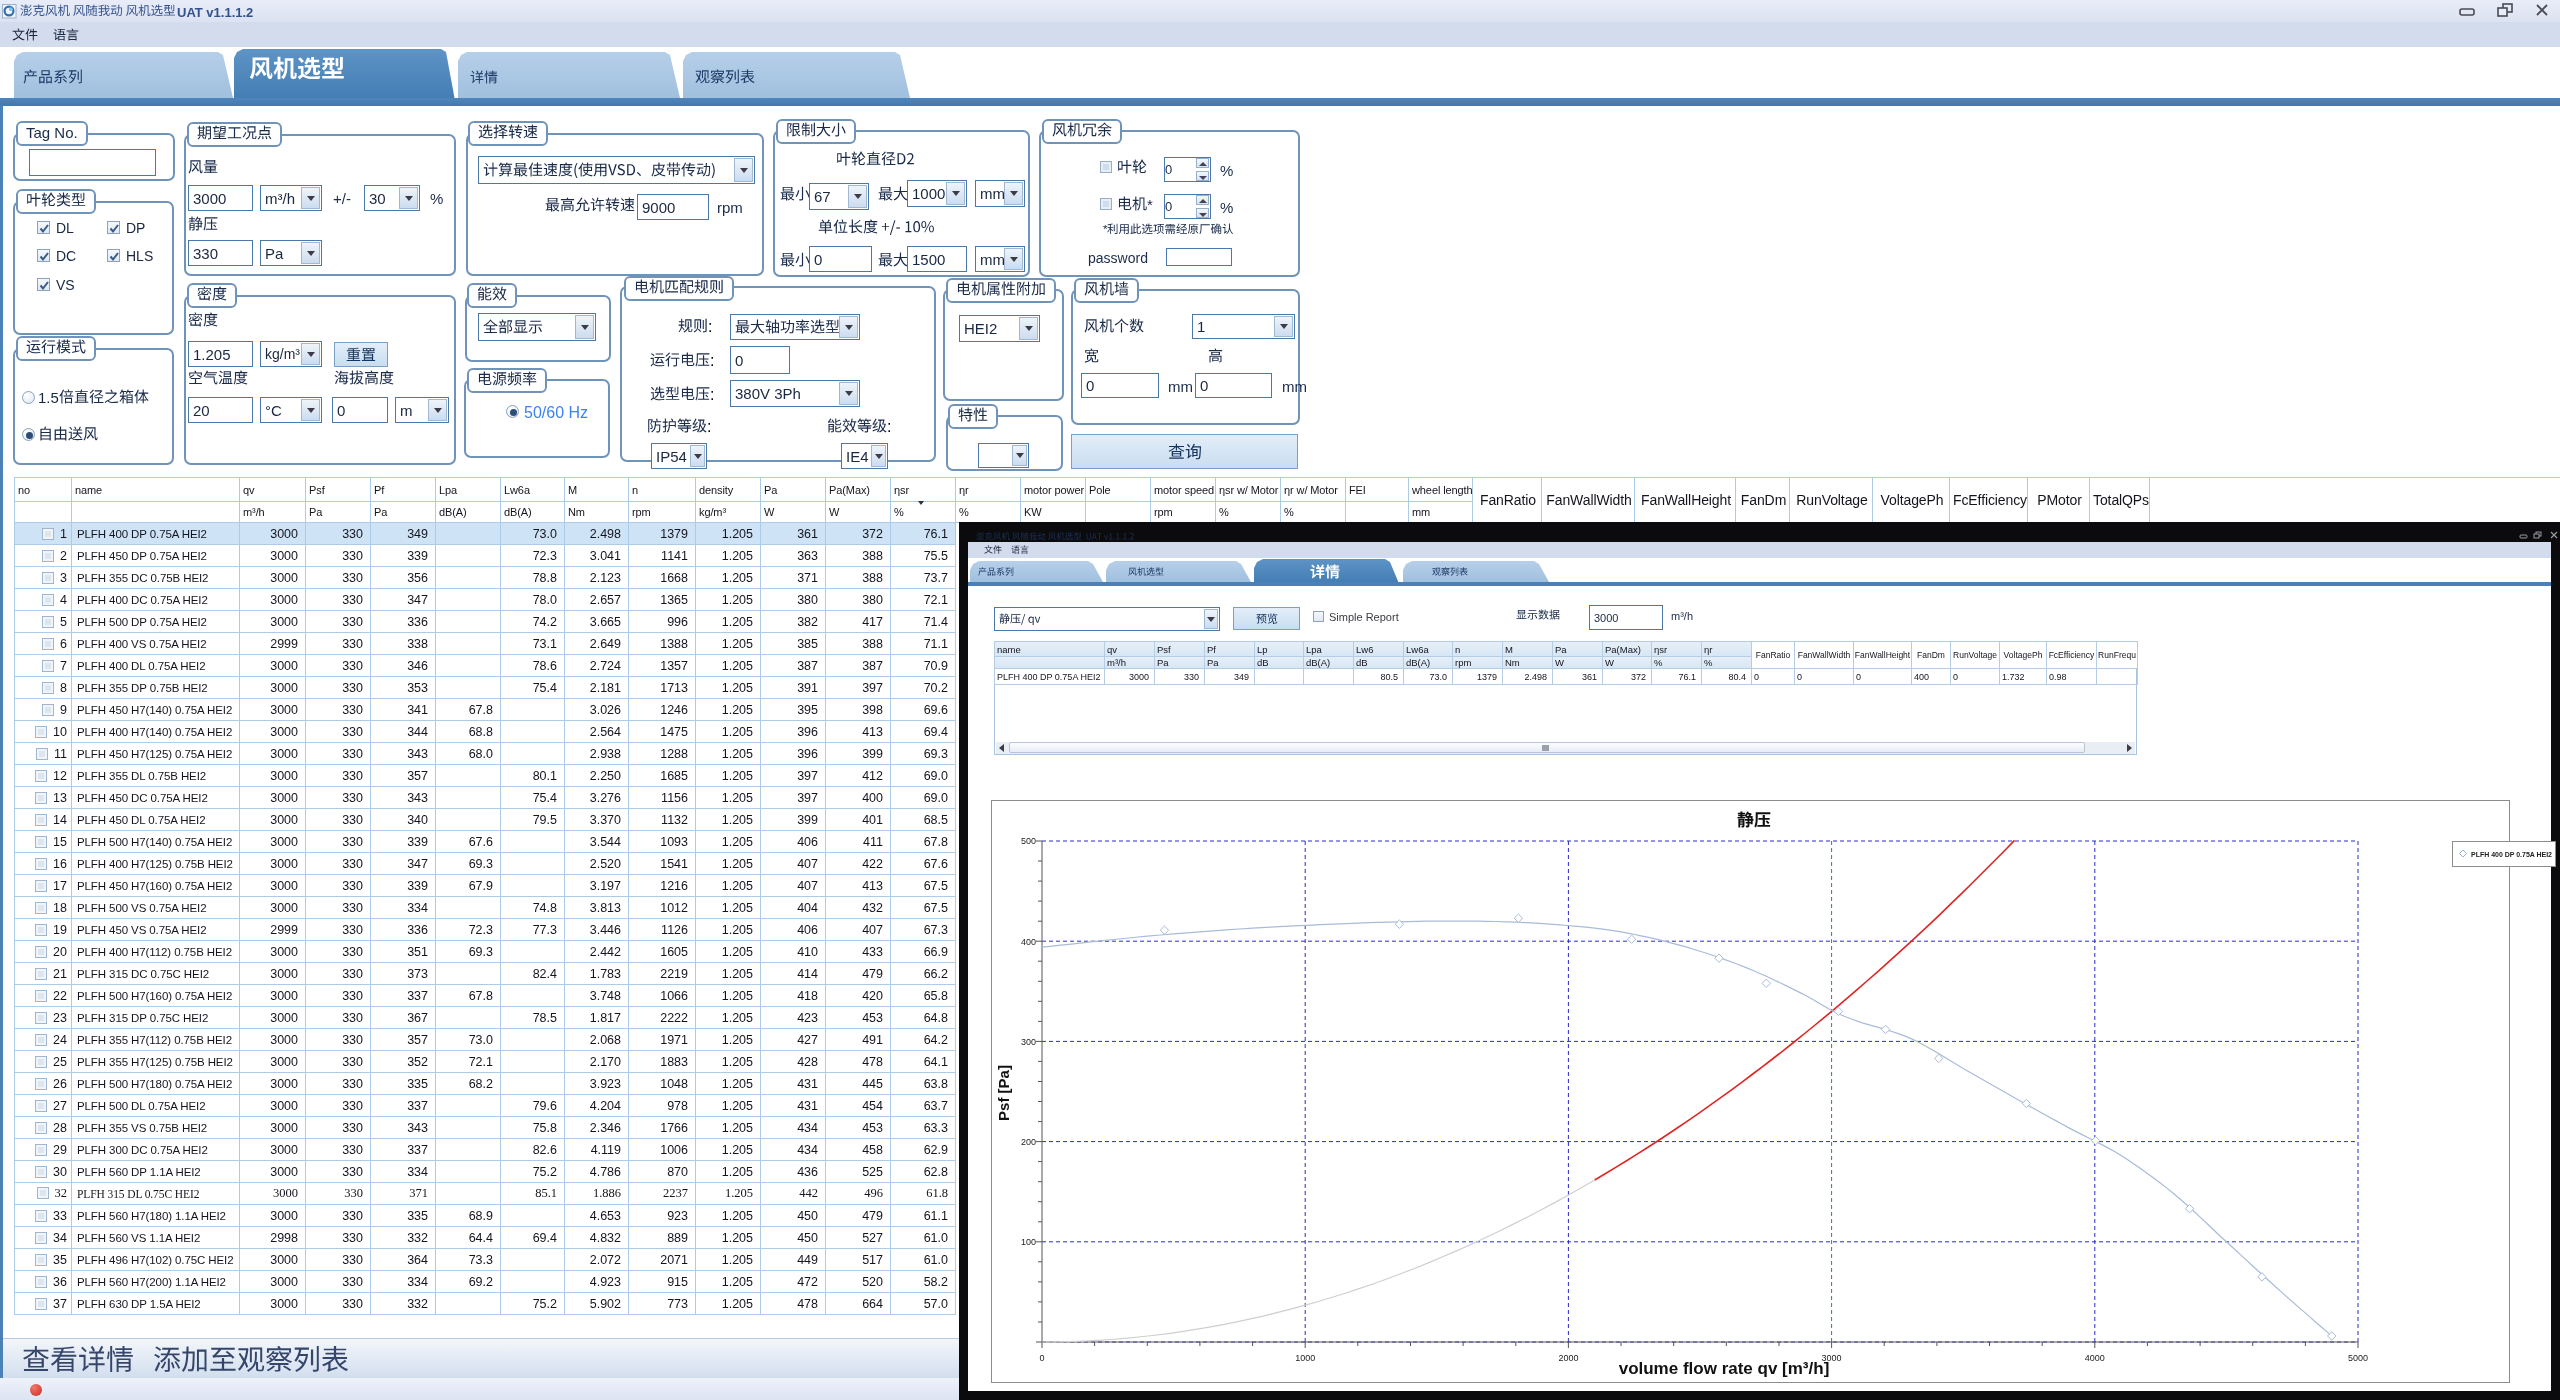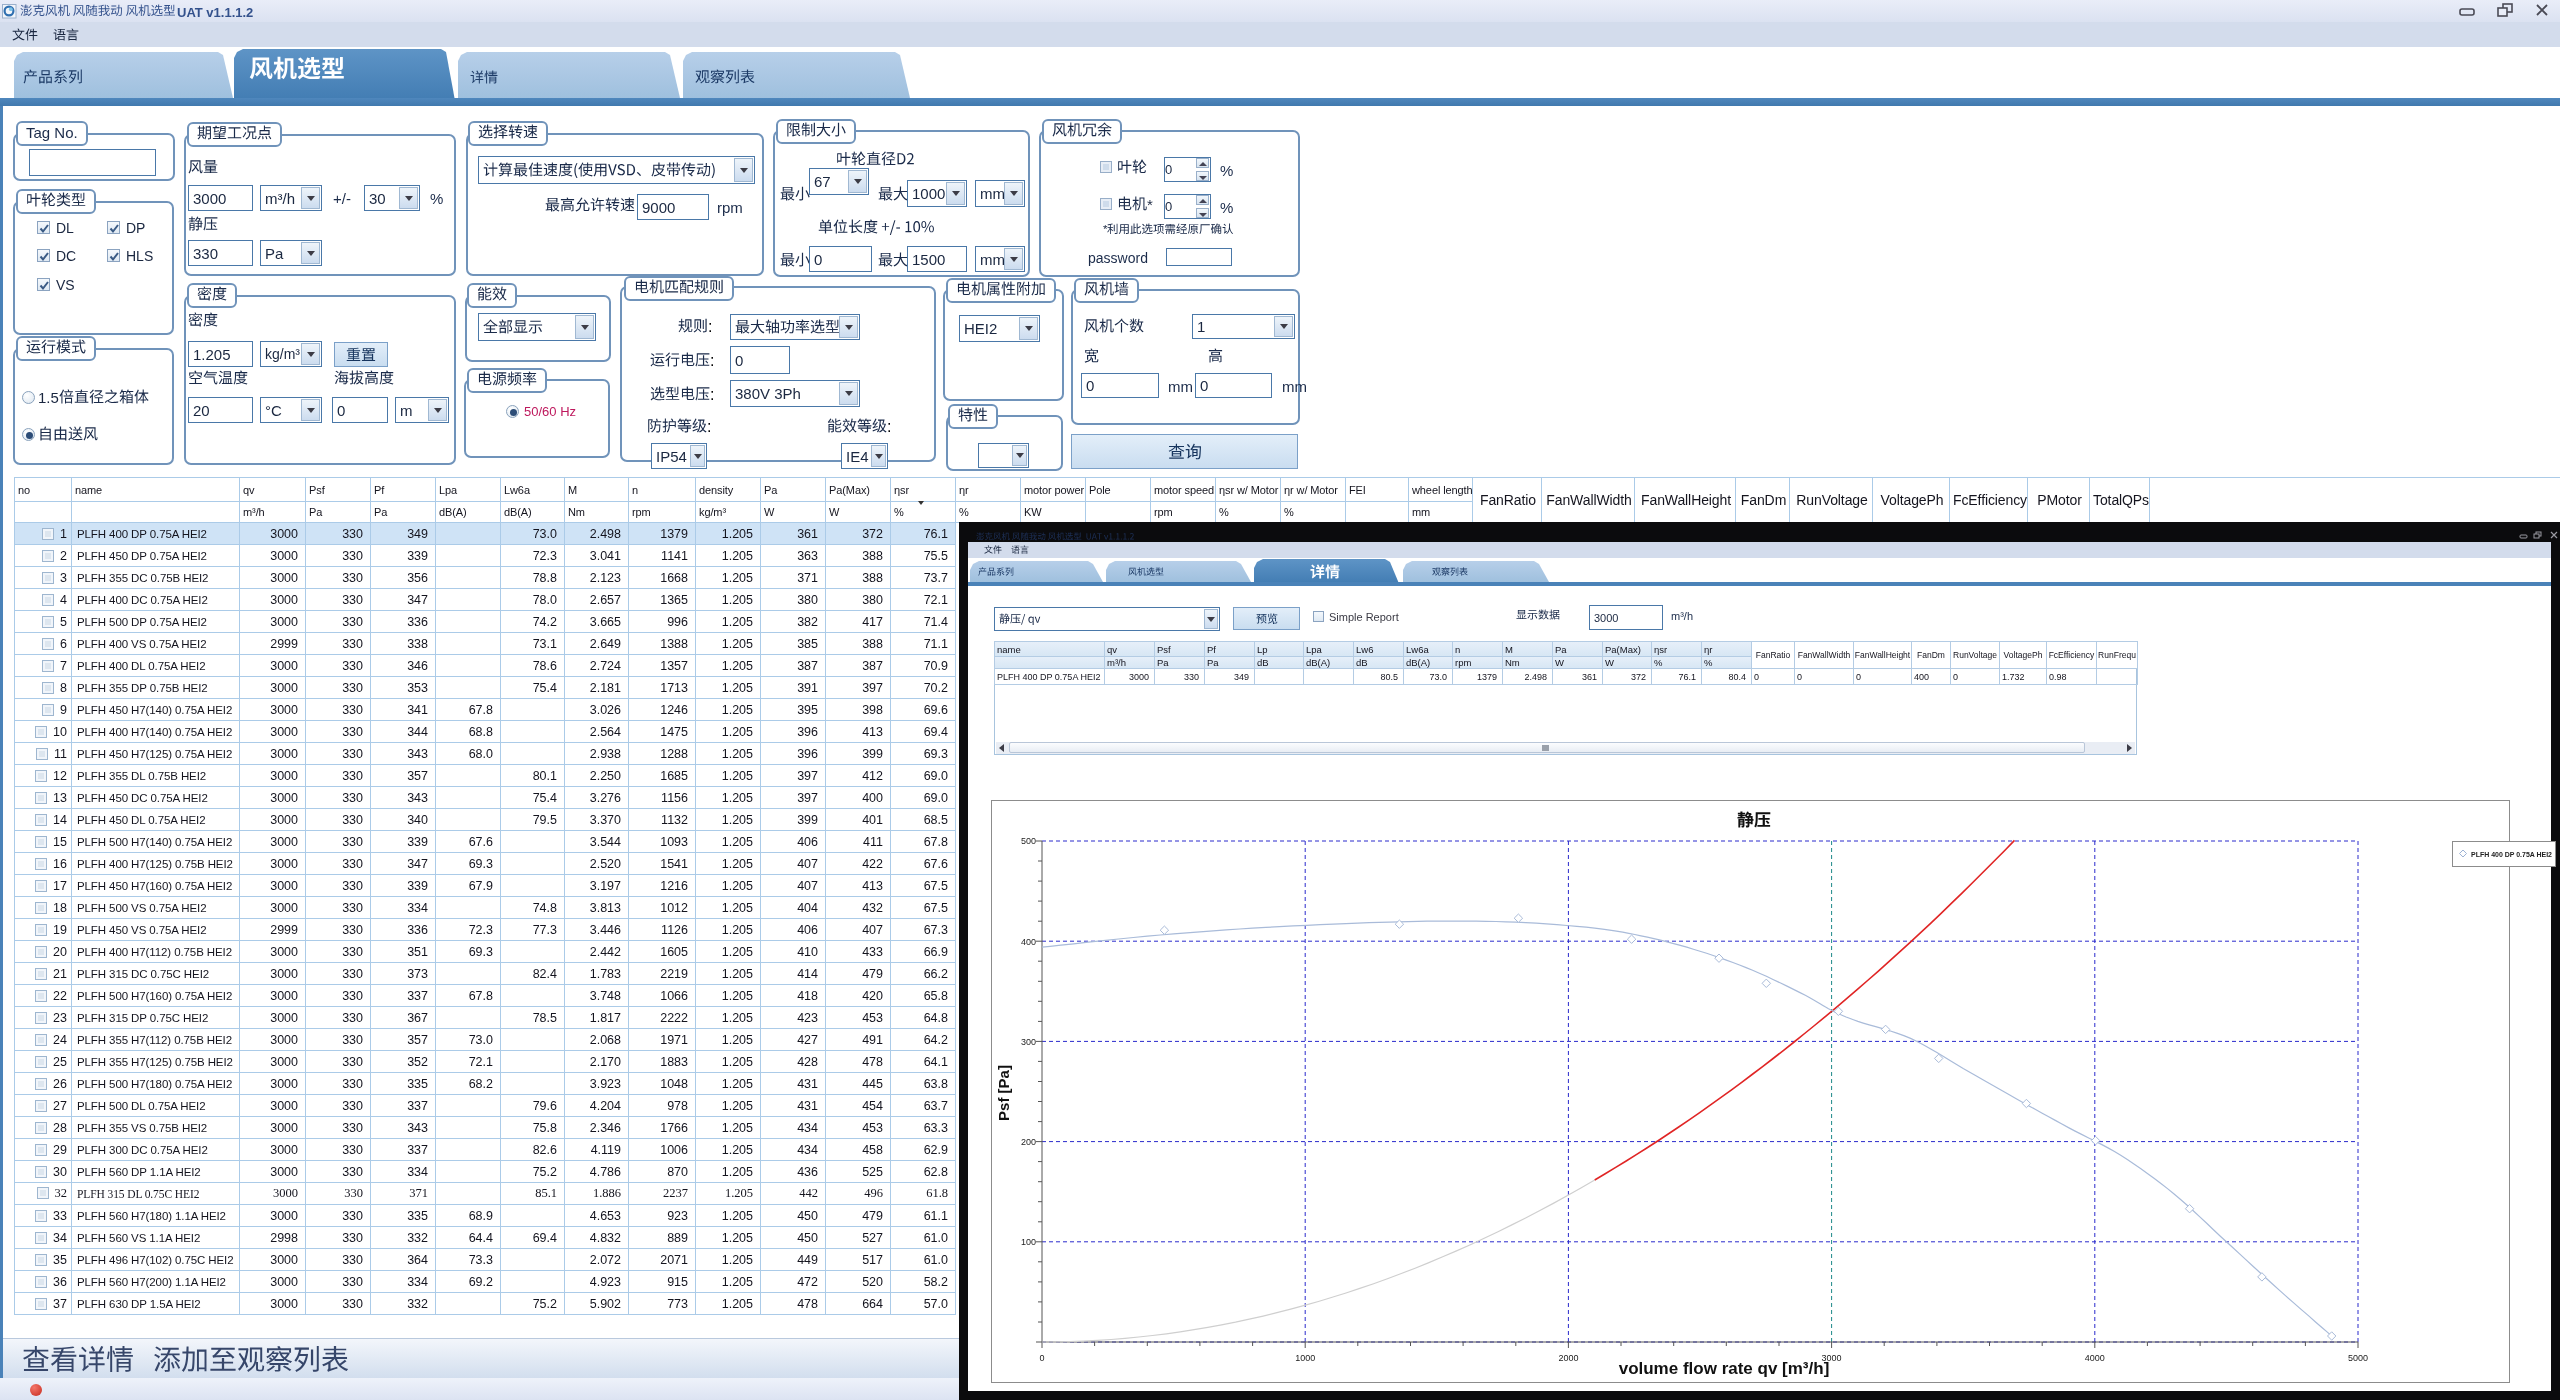--- a/index.html
+++ b/index.html
@@ -501,21 +501,21 @@
       <g fill="#1b2b4a" transform="translate(0,13.20) scale(0.1500,-0.1500)">
         <use href="#g7535" x="0"></use>
         <use href="#g6e90" x="100"></use>
         <use href="#g9891" x="200"></use>
         <use href="#g7387" x="300"></use>
       </g>
     </svg></div>
 <div class="ab" style="left:506px;top:405px;width:13px;height:13px;border-radius:50%;border:1px solid #8aa2bc;background:radial-gradient(circle at 35% 30%,#fff,#dce6f0)">
     <div style="position:absolute;left:3px;top:3px;width:7px;height:7px;border-radius:50%;background:#2d4d77"></div>
   </div>
-<div class="ab" style="left:524px;top:404px;font-size:13px;color:#be185d;">50/60 Hz</div>
+<div class="ab" style="left:524px;top:404px;font-size:16px;color:#3b82f6;">50/60 Hz</div>
 <div class="grp" style="left:773px;top:130px;width:257px;height:147px"></div>
 <div class="glb" style="left:776px;top:119px"><svg class="z" width="60" height="16">
       <g fill="#1b2b4a" transform="translate(0,13.20) scale(0.1500,-0.1500)">
         <use href="#g9650" x="0"></use>
         <use href="#g5236" x="100"></use>
         <use href="#g5927" x="200"></use>
         <use href="#g5c0f" x="300"></use>
       </g>
     </svg></div>
 <div class="ab" style="left:836px;top:151px"><svg class="z" width="79" height="16">
@@ -527,21 +527,21 @@
         <use href="#g0044" x="400"></use>
         <use href="#g0032" x="469"></use>
       </g>
     </svg></div>
 <div class="ab" style="left:780px;top:186px"><svg class="z" width="30" height="16">
       <g fill="#1b2b4a" transform="translate(0,13.20) scale(0.1500,-0.1500)">
         <use href="#g6700" x="0"></use>
         <use href="#g5c0f" x="100"></use>
       </g>
     </svg></div>
-<div class="cmb" style="left:809px;top:168px;width:60px;height:27px;padding-left:4px">
+<div class="cmb" style="left:809px;top:183px;width:60px;height:27px;padding-left:4px">
     <span style="font-size:15px">67</span>
     <div class="ar" style="width:19px">
       <div class="tri"></div>
     </div>
   </div>
 <div class="ab" style="left:878px;top:186px"><svg class="z" width="30" height="16">
       <g fill="#1b2b4a" transform="translate(0,13.20) scale(0.1500,-0.1500)">
         <use href="#g6700" x="0"></use>
         <use href="#g5927" x="100"></use>
       </g>

